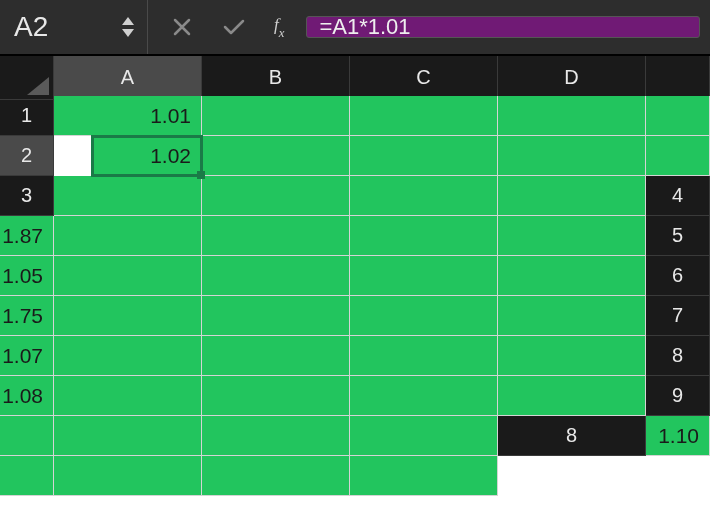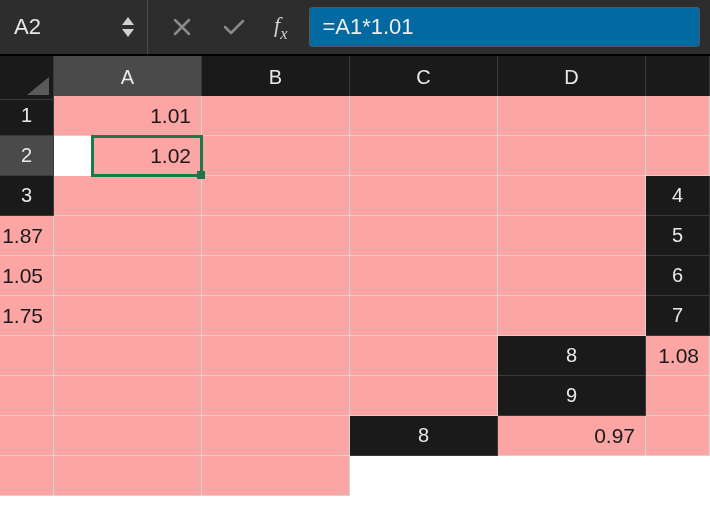--- a/index.html
+++ b/index.html
@@ -17,21 +17,21 @@
       background: #2d2d2d;
       border-bottom: 2px solid #000;
     }
     .name-box {
       display: flex;
       align-items: center;
       width: 148px;
       height: 100%;
       padding-left: 14px;
       color: #e8e8e8;
-      font-size: 22px;
+      font-size: 28px;
       border-right: 1px solid #4a4a4a;
     }
     .name-box-text { flex: 1; }
     .stepper {
       display: flex;
       flex-direction: column;
       align-items: center;
       justify-content: center;
       width: 30px;
       gap: 4px;
@@ -40,27 +40,27 @@
     .stepper svg { display: block; }
     .fb-icons {
       display: flex;
       align-items: center;
       gap: 28px;
       padding: 0 22px;
       height: 100%;
       color: #8a8a8a;
     }
     .fb-icons .icon { display: flex; align-items: center; justify-content: center; width: 24px; height: 24px; }
-    .fx { font-style: italic; font-family: Georgia, 'Times New Roman', serif; font-size: 22px; color: #d0d0d0; }
+    .fx { font-style: italic; font-family: Georgia, 'Times New Roman', serif; font-size: 17px; color: #d0d0d0; }
     .fx sub { font-size: 0.75em; position: relative; top: 2px; }
     .formula-input {
       flex: 1;
-      height: 40px;
+      height: 22px;
       margin-right: 10px;
-      background: #0369a1;
+      background: #701a75;
       border: 1px solid #555;
       border-radius: 3px;
       color: #eee;
       font-size: 22px;
       padding: 4px 12px;
       outline: none;
     }
     .grid {
       display: grid;
       grid-template-columns: 54px 148px 148px 148px 148px 64px;
@@ -108,21 +108,21 @@
     .cell {
       border-right: 1px solid #d4d4d4;
       border-bottom: 1px solid #d4d4d4;
       font-size: 21px;
       color: #1a1a1a;
       display: flex;
       align-items: center;
       justify-content: flex-end;
       padding-right: 10px;
       position: relative;
-      background: #fca5a5;
+      background: #22c55e;
     }
     .cell.selected {
       outline: 3px solid #1a7a47;
       outline-offset: -2px;
       z-index: 2;
       margin-left: 38px;
     }
     .fill-handle {
       position: absolute;
       right: -4px;
@@ -199,34 +199,35 @@
     <div class="cell"></div>
     <div class="cell"></div>
     <div class="cell"></div>
     <div class="row-h">6</div>
     <div class="cell">1.75</div>
     <div class="cell"></div>
     <div class="cell"></div>
     <div class="cell"></div>
     <div class="cell"></div>
     <div class="row-h">7</div>
+    <div class="cell">1.07</div>
     <div class="cell"></div>
     <div class="cell"></div>
     <div class="cell"></div>
     <div class="cell"></div>
     <div class="row-h">8</div>
     <div class="cell">1.08</div>
     <div class="cell"></div>
     <div class="cell"></div>
     <div class="cell"></div>
     <div class="cell"></div>
     <div class="row-h">9</div>
     <div class="cell"></div>
     <div class="cell"></div>
     <div class="cell"></div>
     <div class="cell"></div>
     <div class="row-h">8</div>
-    <div class="cell">0.97</div>
+    <div class="cell">1.10</div>
     <div class="cell"></div>
     <div class="cell"></div>
     <div class="cell"></div>
     <div class="cell"></div>
   </div>
 
 </body></html>

